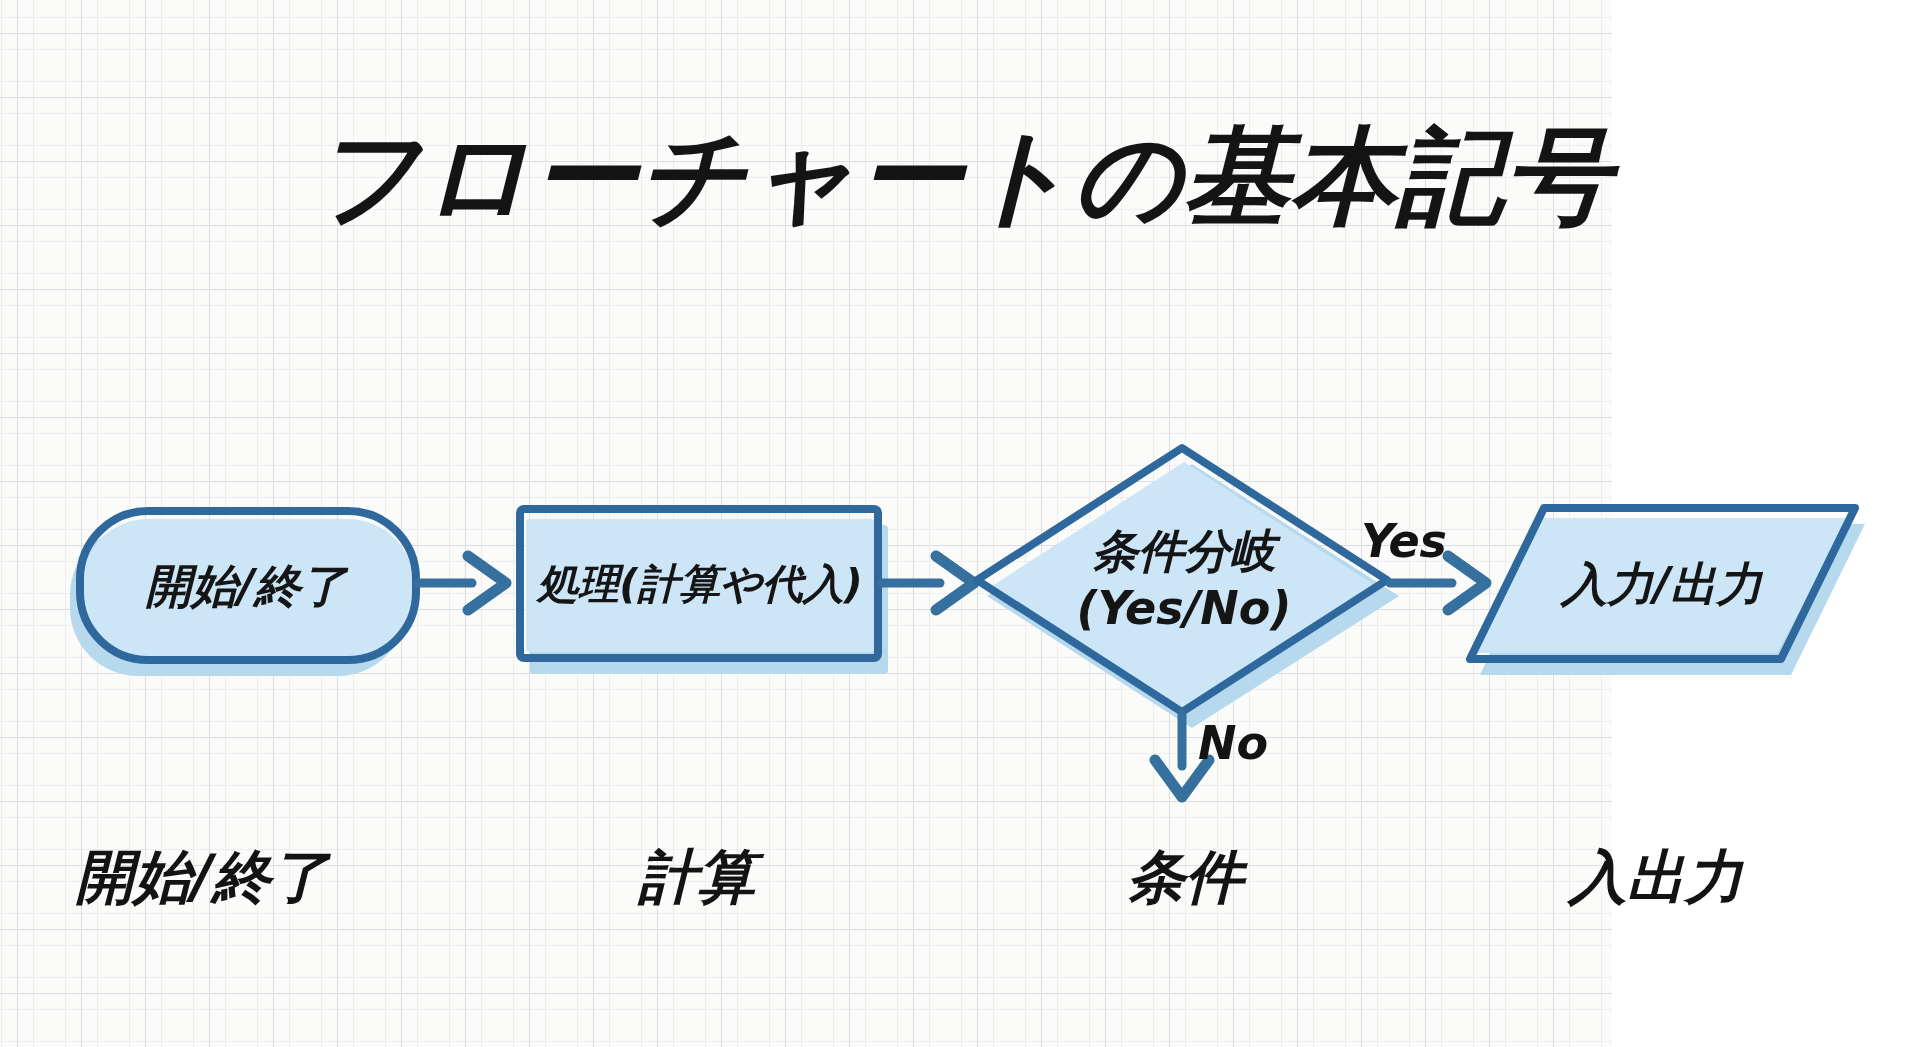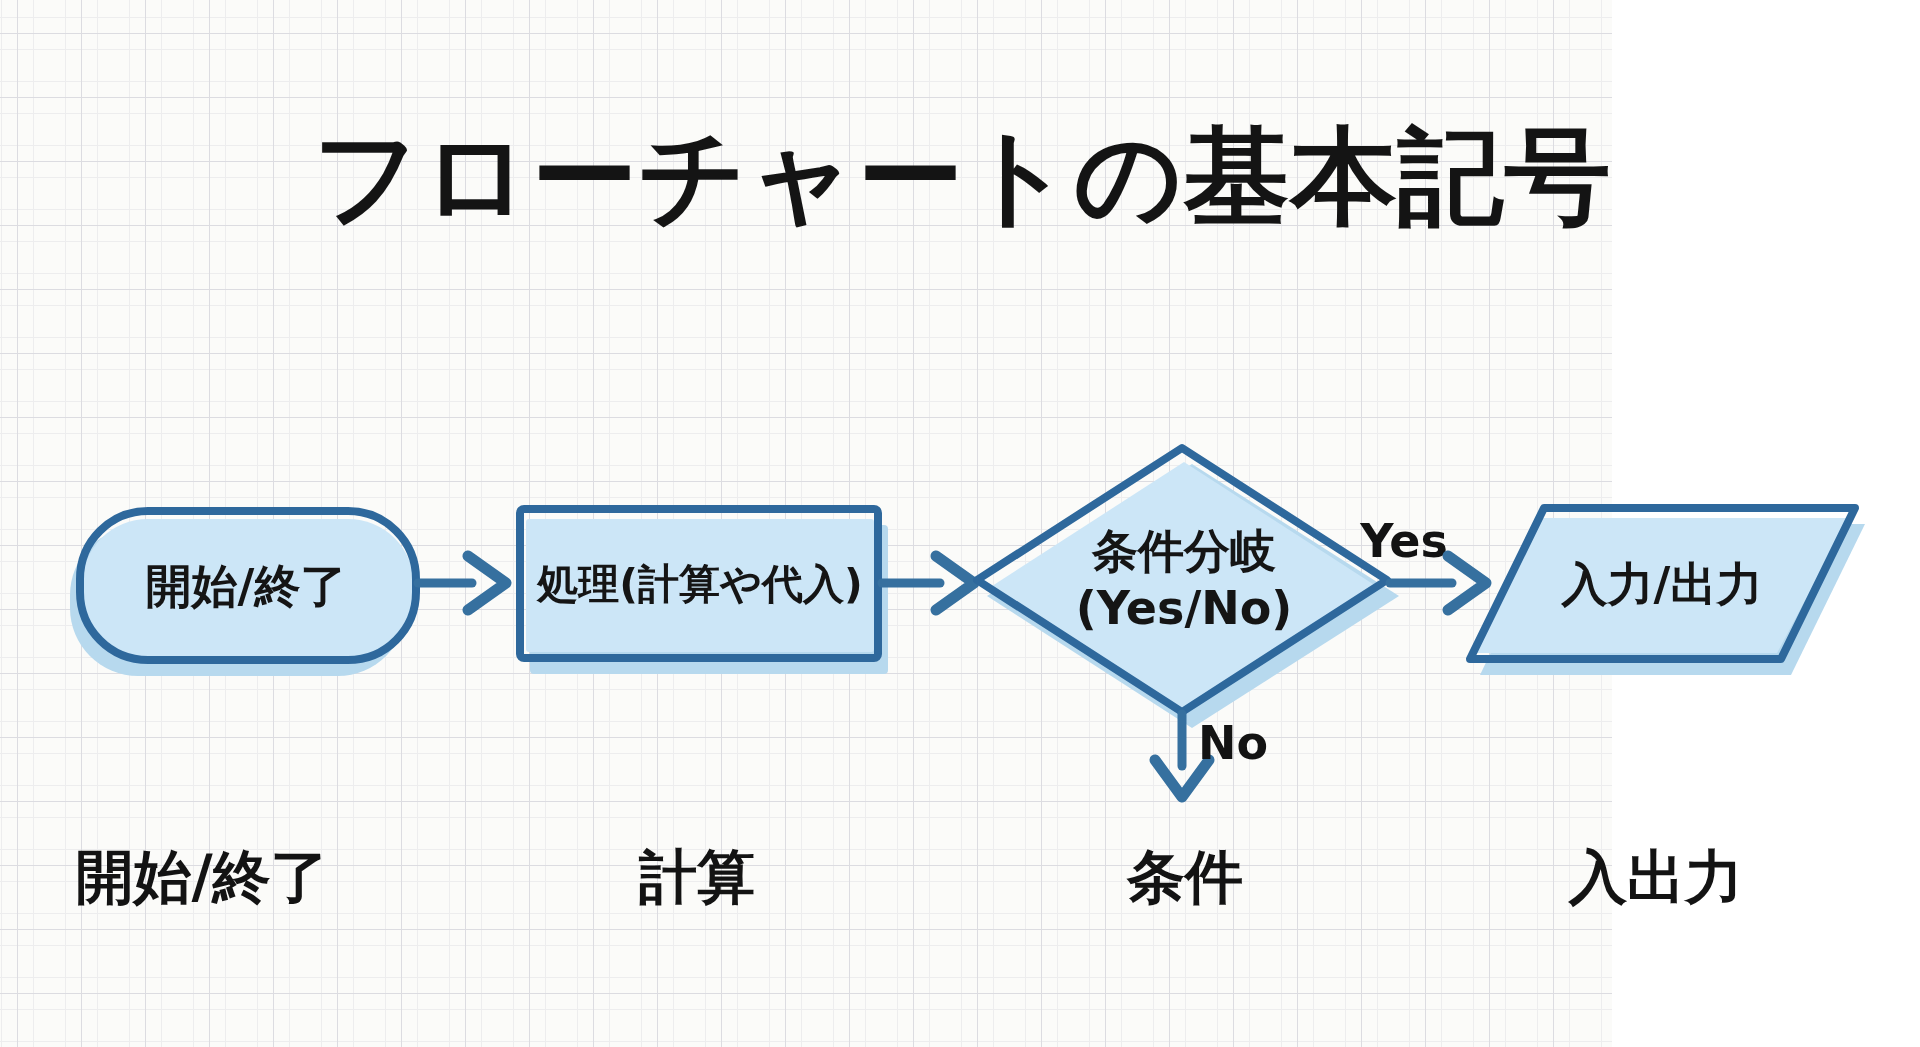--- a/index.html
+++ b/index.html
@@ -12,20 +12,21 @@
     position: relative;
     width: 1612px; height: 1047px;
     background-color: #fbfbf9;
     background-image:
       linear-gradient(#dcdce1 1.5px, transparent 1.5px),
       linear-gradient(90deg, #dcdce1 1.5px, transparent 1.5px),
       linear-gradient(#ededee 1px, transparent 1px),
       linear-gradient(90deg, #ededee 1px, transparent 1px);
     background-size: 64px 64px, 64px 64px, 32px 32px, 32px 32px;
     background-position: -15px 33px, 17px 0, -15px 17px, 1px 0;
+    font-style: italic;
   }
   svg { position: absolute; inset: 0; display: block; }
 
   .shadow   { fill: #b7d9ee; }
   .fillshape{ fill: #cce6f7; }
   .outline  { fill: none; stroke: #2e689c; stroke-width: 8; stroke-linejoin: round; }
   .edge     { fill: none; stroke: #36709f; stroke-width: 9; stroke-linecap: round; stroke-linejoin: round; }
   .edge-head{ fill: none; stroke: #36709f; stroke-width: 11; stroke-linecap: round; stroke-linejoin: round; }
 
   .title-text { font-size: 106px; font-weight: bold; fill: #141414; text-anchor: middle; dominant-baseline: central; letter-spacing: 1px; }

